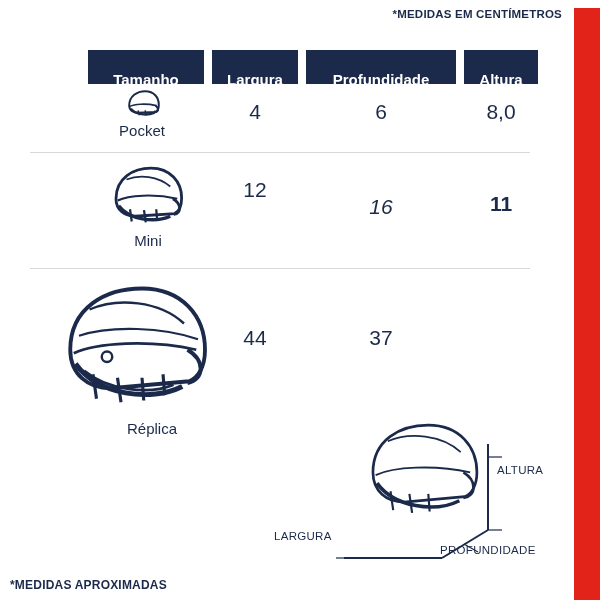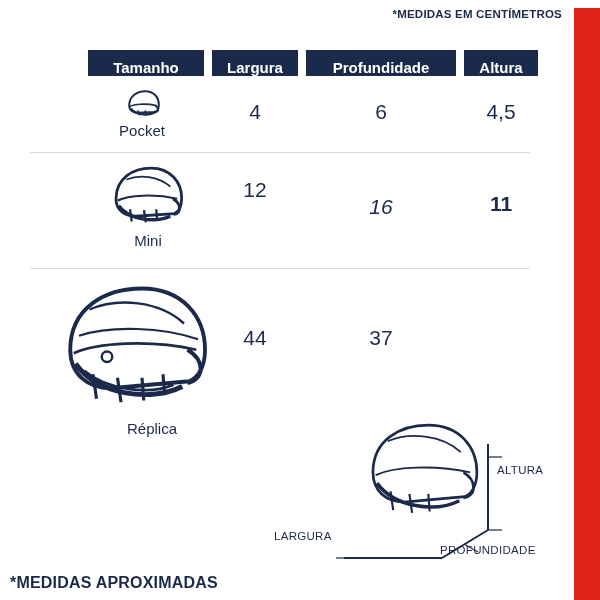--- a/index.html
+++ b/index.html
@@ -45,21 +45,21 @@
     font-size: 11.5px;
     font-weight: bold;
     letter-spacing: 0.2px;
     color: #1b2a4a;
     text-align: right;
   }
   .note-bottom {
     position: absolute;
     left: 10px;
     bottom: 8px;
-    font-size: 16px;
+    font-size: 12px;
     font-weight: bold;
     letter-spacing: 0.2px;
     color: #1b2a4a;
   }
 
   
   .header-row {
     position: absolute;
     top: 50px;
     left: 88px;
@@ -70,21 +70,21 @@
     position: absolute;
     top: 0;
     height: 26px;
     line-height: 26px;
     background: #1b2a4a;
     color: #ffffff;
     font-size: 15px;
     font-weight: bold;
     text-align: center;
     white-space: nowrap;
-    padding: 5px 10px;
+    padding: 17px 10px;
     box-sizing: border-box;
   }
   .th-size      { left: 0px;   width: 116px; }
   .th-width     { left: 124px; width: 86px; }
   .th-depth     { left: 218px; width: 150px; }
   .th-height    { left: 376px; width: 74px; }
 
   
   .row {
     position: absolute;
@@ -162,21 +162,21 @@
     <svg class="helmet" style="left:92px; top:0px;" width="40" height="32" viewBox="0 0 100 80">
       <path d="M18 44 C18 20, 38 8, 58 8 C80 8, 92 24, 92 42 C92 52, 88 58, 84 60 L40 62 C28 62, 18 56, 18 44 Z" fill="#ffffff" stroke="#1b2a4a" stroke-width="5"></path>
       <path d="M20 46 C30 40, 60 38, 86 44" fill="none" stroke="#1b2a4a" stroke-width="4"></path>
       <path d="M22 52 C34 66, 62 70, 80 62 L84 58" fill="none" stroke="#1b2a4a" stroke-width="6"></path>
       <path d="M40 56 L44 68 M58 56 L60 68" stroke="#1b2a4a" stroke-width="4"></path>
       <path d="M84 44 C92 50, 92 58, 84 60" fill="none" stroke="#1b2a4a" stroke-width="5"></path>
     </svg>
     <div class="label" style="left:22px; top:34px;">Pocket</div>
     <div class="cell-num c-width" style="top:12px;">4</div>
     <div class="cell-num c-depth" style="top:12px;">6</div>
-    <div class="cell-num c-height" style="top:12px;">4,5</div>
+    <div class="cell-num c-height" style="top:12px;">8,0</div>
   </div>
 
   <div class="row-sep" style="top:152px;"></div>
 
   <div class="row" style="top:162px; height:96px;">
     <svg class="helmet" style="left:70px; top:0px;" width="88" height="70" viewBox="0 0 100 80">
       <path d="M18 42 C18 18, 38 7, 58 7 C80 7, 93 23, 93 41 C93 51, 89 57, 85 59 L40 62 C28 62, 18 55, 18 42 Z" fill="#ffffff" stroke="#1b2a4a" stroke-width="3.2"></path>
       <path d="M20 44 C32 38, 62 36, 88 42" fill="none" stroke="#1b2a4a" stroke-width="2.4"></path>
       <path d="M21 50 C33 66, 62 70, 80 62" fill="none" stroke="#1b2a4a" stroke-width="4"></path>
       <path d="M34 54 L36 68 M50 55 L52 69 M64 54 L65 67" stroke="#1b2a4a" stroke-width="2.6"></path>

